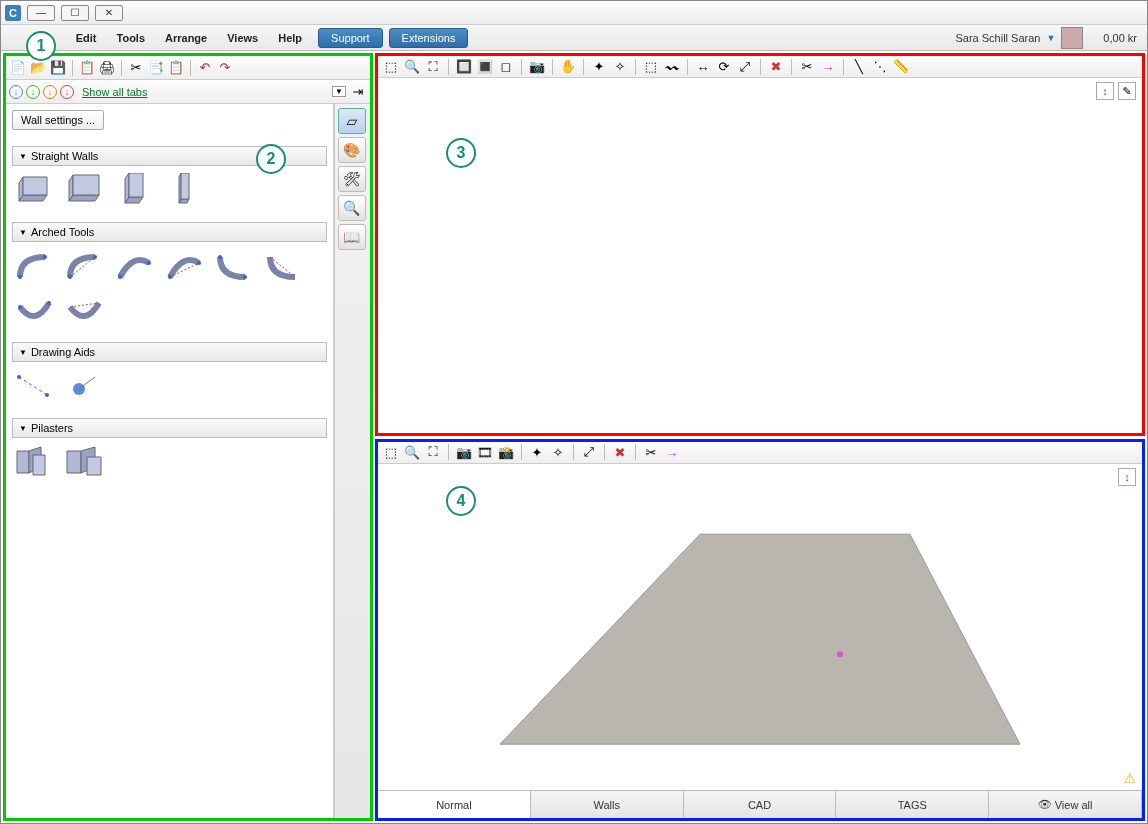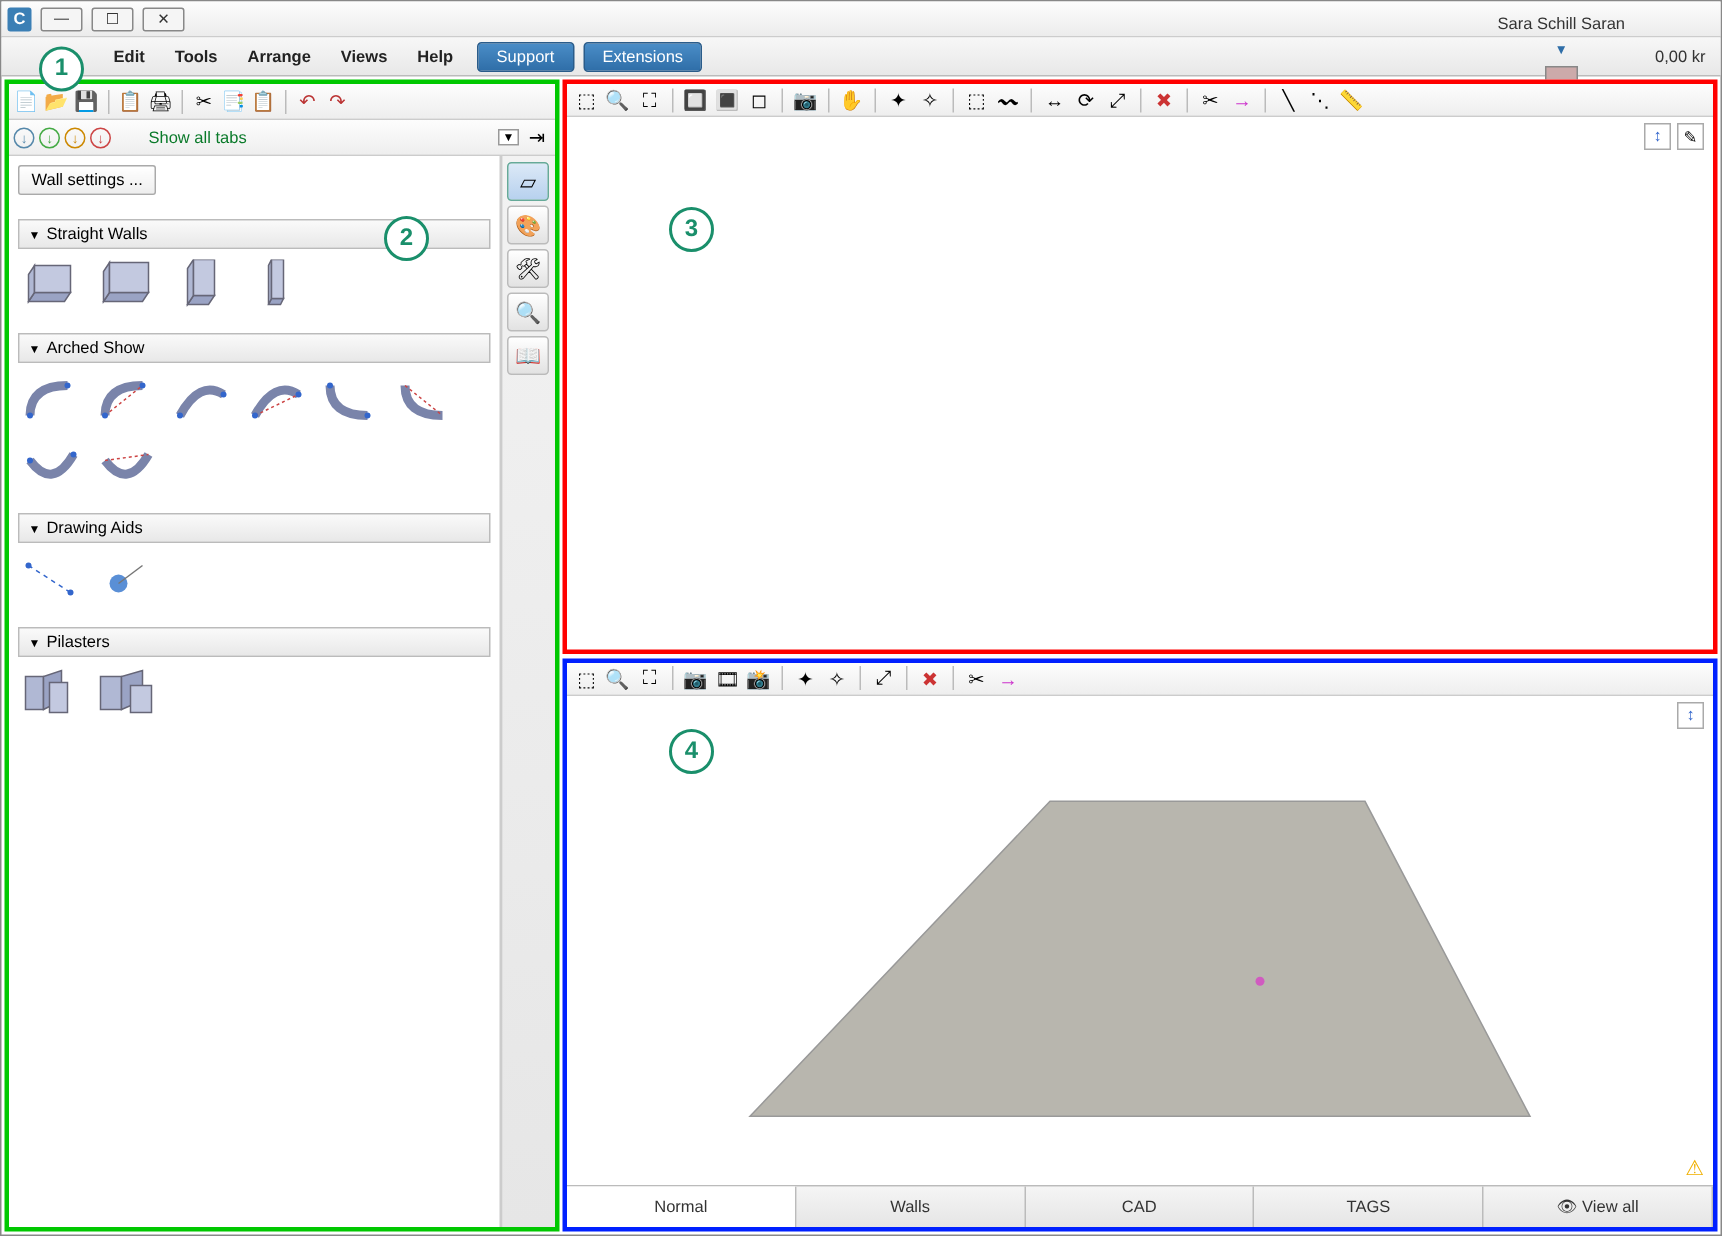--- a/index.html
+++ b/index.html
@@ -7,37 +7,37 @@
 .window { width: 1148px; height: 824px; border: 1px solid #888; background: #fff; display: flex; flex-direction: column; }
 .titlebar { height: 24px; background: linear-gradient(#fdfdfd,#ececec); border-bottom: 1px solid #ccc; display: flex; align-items: center; padding: 0 4px; }
 .titlebar .app-icon { width: 16px; height: 16px; background: #3b7fb5; color:#fff; display:flex; align-items:center; justify-content:center; font-weight:bold; border-radius:2px; margin-right:6px;}
 .titlebar .title { flex: 1; font-size: 12px; color:#333; }
 .win-btns { display:flex; gap:6px; }
 .win-btn { width:28px; height:16px; border:1px solid #888; border-radius:2px; background:#f5f5f5; display:flex; align-items:center; justify-content:center; font-size:10px; color:#333;}
 .menubar { height: 26px; background: linear-gradient(#f7f7f7,#e8e8e8); border-bottom:1px solid #bbb; display:flex; align-items:center; padding: 0 4px; }
 .menubar .menu-item { padding: 4px 10px; color:#222; cursor:default;font-weight:bold; }
 .menubar .btn-blue { background: linear-gradient(#4a8dc7,#2f6ea8); color:#fff; padding:3px 12px; border:1px solid #2a5c8a; border-radius:3px; margin-left:6px; }
 .menubar .spacer { flex:1; }
-.menubar .user { display:flex; align-items:center; gap:6px; margin-right:20px;flex-direction:column;}
+.menubar .user { display:flex; align-items:center; gap:6px; margin-right:20px;}
 .menubar .user .name { color:#333; }
 .menubar .user .drop { color:#2f6ea8; font-size:9px;}
 .menubar .avatar { width:22px; height:22px; background:#caa; border:1px solid #888; }
 .menubar .price { color:#333; margin-right:6px;}
 .content { flex:1; display:flex; position:relative; }
 .left-panel { width: 370px; border:3px solid #00c800; margin:2px; display:flex; flex-direction:column; background:#fff;}
 .toolbar-sm { height:24px; background:linear-gradient(#fdfdfd,#eee); border-bottom:1px solid #ccc; display:flex; align-items:center; padding:0 3px; gap:2px;}
 .tb-ic { width:18px; height:18px; display:flex; align-items:center; justify-content:center; border:1px solid transparent; border-radius:2px; font-size:13px;}
 .tb-sep { width:1px; height:16px; background:#bbb; margin:0 3px;}
 .tab-row { height:24px; background:linear-gradient(#fdfdfd,#eee); border-bottom:1px solid #ccc; display:flex; align-items:center; padding:0 3px; gap:3px;}
 .arrow-circ { width:14px; height:14px; border-radius:50%; display:flex; align-items:center; justify-content:center; font-size:9px;}
 .ac-blue{ border:1px solid #58a; color:#58a;}
 .ac-green{ border:1px solid #4a4; color:#4a4;}
 .ac-yellow{ border:1px solid #cc8800; color:#cc8800;}
 .ac-red{ border:1px solid #c44; color:#c44;}
-.tab-label { flex:1; color:#0a7a2a; font-weight:normal; margin-left:22px;}
+.tab-label { flex:1; color:#0a7a2a; font-weight:normal; margin-left:5px;text-decoration:underline;}
 .tab-drop{ width:14px; text-align:center; border:1px solid #999; background:#fff; font-size:8px;}
 .panel-body{ flex:1; display:flex; overflow:hidden;}
 .panel-inner{ flex:1; padding:6px; overflow-y:auto; border-right:1px solid #ccc;}
 .side-tabs{ width:36px; background:linear-gradient(#f2f2f2,#e6e6e6); display:flex; flex-direction:column; gap:3px; padding:4px 3px; border-left:1px solid #ccc;}
 .side-tab{ width:28px; height:26px; border:1px solid #bbb; background:linear-gradient(#fff,#e2e2e2); border-radius:3px; display:flex; align-items:center; justify-content:center; font-size:14px;}
 .side-tab.active{ background:linear-gradient(#dce9f7,#b7d1ee); border-color:#6a9;}
 .btn-settings{ border:1px solid #aaa; background:linear-gradient(#fff,#eee); padding:3px 8px; border-radius:2px; display:inline-block; margin-bottom:8px;}
 .row-field{ display:flex; align-items:center; gap:6px; margin:4px 0;}
 .checkbox{ width:12px; height:12px; border:1px solid #666; background:#fff;}
 .color-sw{ width:24px; height:14px; background:#000; border:1px solid #666;}
@@ -155,21 +155,21 @@
                 <svg viewBox="0 0 40 34">
                   <polygon points="14,30 22,30 24,26 16,26" fill="#9aa3c4" stroke="#667"></polygon>
                   <polygon points="14,30 14,4 16,0 16,26" fill="#b0b8d4" stroke="#667"></polygon>
                   <polygon points="16,0 24,0 24,26 16,26" fill="#c3c9e0" stroke="#667"></polygon>
                 </svg>
               </div>
           </div>
 
           <div class="section-hdr">
               <span class="tri">▼</span>
-              <span>Arched Show</span>
+              <span>Arched Tools</span>
             </div>
           <div class="section-body">
             <div class="wall-ic">
                 <svg viewBox="0 0 40 34">
                   <path d="M5 28 Q5 8 30 8" fill="none" stroke="#7a84aa" stroke-width="6"></path>
                   <circle cx="5" cy="28" r="2" fill="#36c"></circle>
                   <circle cx="30" cy="8" r="2" fill="#36c"></circle>
                 </svg>
               </div>
             <div class="wall-ic">

